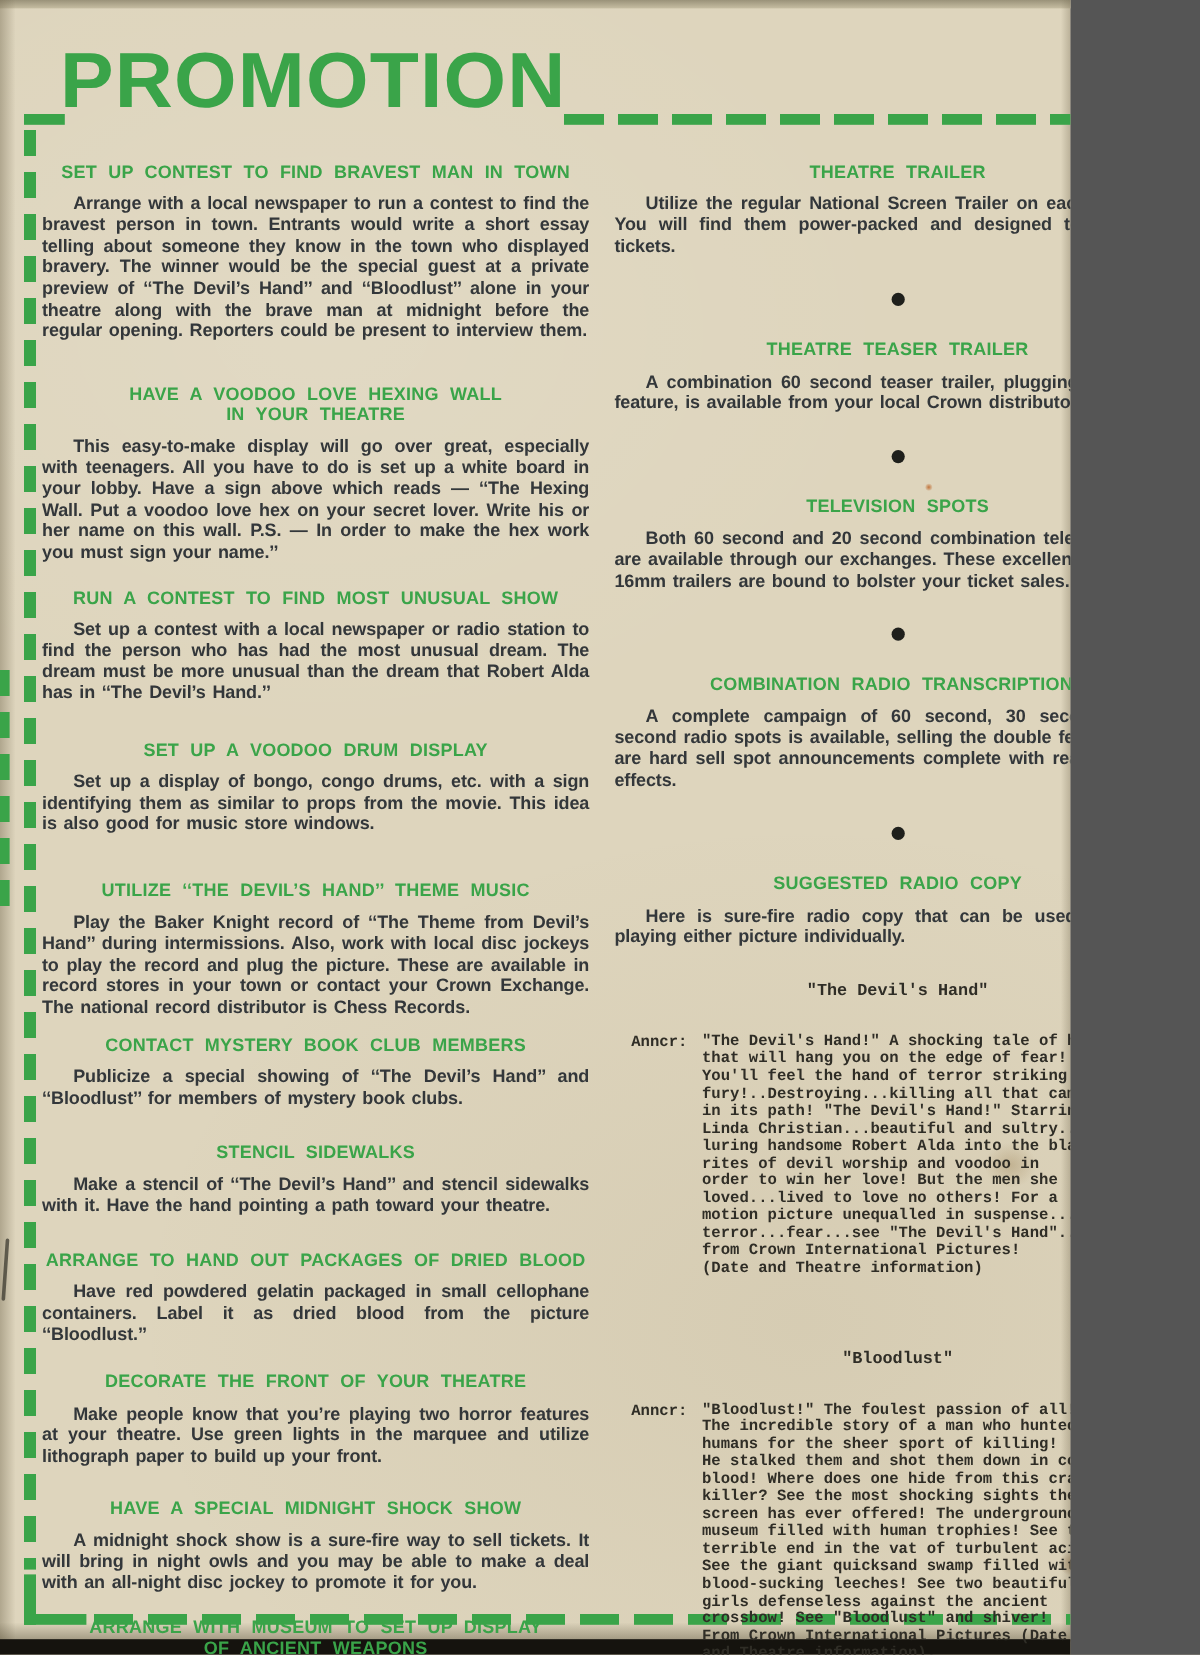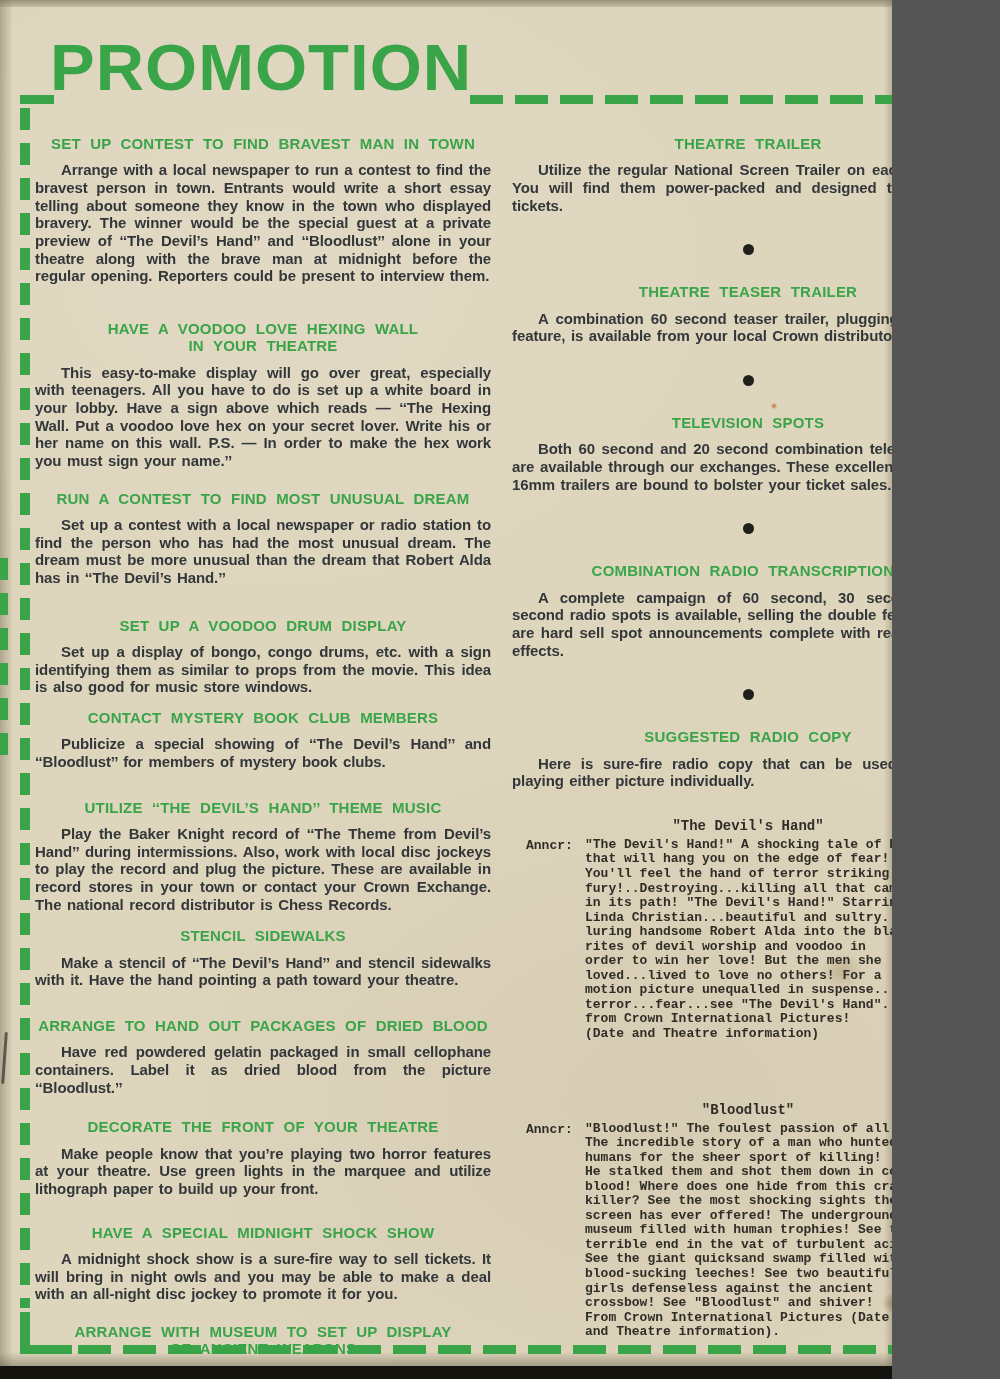--- a/index.html
+++ b/index.html
@@ -96,21 +96,21 @@
   .bullet-row{display:flex;justify-content:center;margin:30px 0 28px 0;}
   .bullet-dot{width:11px;height:11px;border-radius:50%;background:#1f201c;}
 
   .mono-title{
     font-family:"Liberation Mono", monospace;
     font-size:14px;font-weight:bold;
     color:var(--mono-ink);
     text-align:center;
     margin:28px 0 0 0;
   }
-  .radio-spot{display:flex;align-items:flex-start;margin-top:4px;}
+  .radio-spot{display:flex;align-items:flex-start;margin-top:27px;}
   .anncr{
     font-family:"Liberation Mono", monospace;
     font-size:13px;font-weight:bold;
     color:var(--mono-ink);
     width:73px;flex:0 0 73px;
     padding-left:14px;box-sizing:border-box;
   }
   .copy{
     font-family:"Liberation Mono", monospace;
     font-size:13px;font-weight:bold;
@@ -159,37 +159,37 @@
       <p class="body-text">Arrange with a local newspaper to run a contest to find the bravest person in town.  Entrants would write a short essay telling about someone they know in the town who displayed bravery.  The winner would be the special guest at a private preview of ‘‘The Devil’s Hand’’ and ‘‘Bloodlust’’ alone in your theatre along with the brave man at midnight before the regular opening.  Reporters could be present to interview them.</p>
     </div>
 
     <div class="section" style="margin-bottom:20px">
       <div class="heading">HAVE A VOODOO LOVE HEXING WALL
 IN YOUR THEATRE</div>
       <p class="body-text">This easy-to-make display will go over great, especially with teenagers. All you have to do is set up a white board in your lobby. Have a sign above which reads — ‘‘The Hexing Wall. Put a voodoo love hex on your secret lover. Write his or her name on this wall. P.S. — In order to make the hex work you must sign your name.’’</p>
     </div>
 
     <div class="section" style="margin-bottom:30px">
-      <div class="heading">RUN A CONTEST TO FIND MOST UNUSUAL DREAM</div>
+      <div class="heading">RUN A CONTEST TO FIND MOST UNUSUAL SHOW</div>
       <p class="body-text">Set up a contest with a local newspaper or radio station to find the person who has had the most unusual dream. The dream must be more unusual than the dream that Robert Alda has in ‘‘The Devil’s Hand.’’</p>
     </div>
 
-    <div class="section" style="margin-bottom:13px">
+    <div class="section" style="margin-bottom:38px">
       <div class="heading">SET UP A VOODOO DRUM DISPLAY</div>
       <p class="body-text">Set up a display of bongo, congo drums, etc. with a sign identifying them as similar to props from the movie.   This idea is also good for music store windows.</p>
+    </div>
+
+    <div class="section" style="margin-bottom:14px">
+      <div class="heading">UTILIZE ‘‘THE DEVIL’S HAND’’ THEME MUSIC</div>
+      <p class="body-text">Play the Baker Knight record of ‘‘The Theme from Devil’s Hand’’ during intermissions. Also, work with local disc jockeys to play the record and plug the picture. These are available in record stores in your town or contact your Crown Exchange. The national record distributor is Chess Records.</p>
     </div>
 
     <div class="section" style="margin-bottom:28px">
       <div class="heading">CONTACT MYSTERY BOOK CLUB MEMBERS</div>
       <p class="body-text">Publicize a special showing of ‘‘The Devil’s Hand’’ and ‘‘Bloodlust’’ for members of mystery book clubs.</p>
-    </div>
-
-    <div class="section" style="margin-bottom:14px">
-      <div class="heading">UTILIZE ‘‘THE DEVIL’S HAND’’ THEME MUSIC</div>
-      <p class="body-text">Play the Baker Knight record of ‘‘The Theme from Devil’s Hand’’ during intermissions. Also, work with local disc jockeys to play the record and plug the picture. These are available in record stores in your town or contact your Crown Exchange. The national record distributor is Chess Records.</p>
     </div>
 
     <div class="section" style="margin-bottom:28px">
       <div class="heading">STENCIL SIDEWALKS</div>
       <p class="body-text">Make a stencil of ‘‘The Devil’s Hand’’ and stencil sidewalks with it. Have the hand pointing a path toward your theatre.</p>
     </div>
 
     <div class="section" style="margin-bottom:22px">
       <div class="heading">ARRANGE TO HAND OUT PACKAGES OF DRIED BLOOD</div>
       <p class="body-text">Have red powdered gelatin packaged in small cellophane containers. Label it as dried blood from the picture ‘‘Bloodlust.’’</p>

